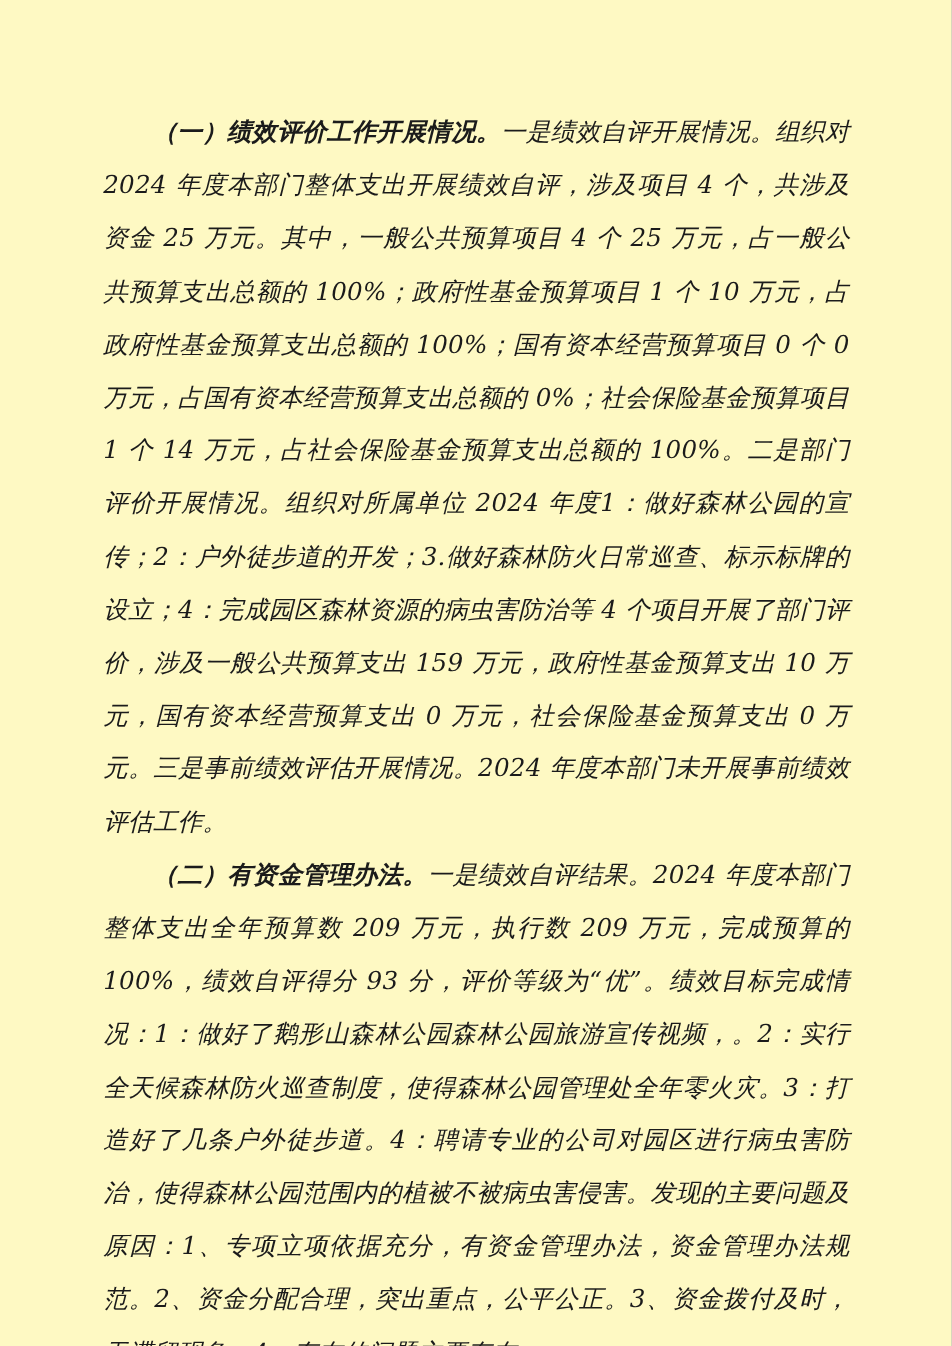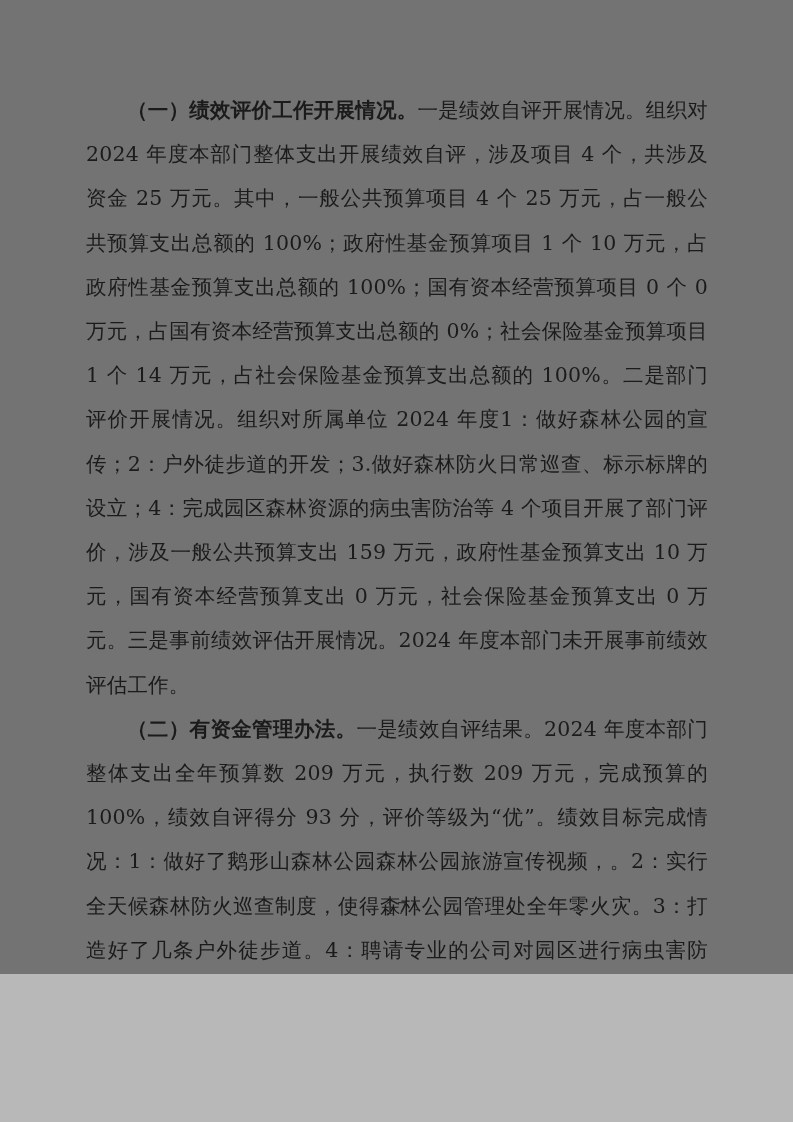--- a/index.html
+++ b/index.html
@@ -5,26 +5,27 @@
   html, body {
     margin: 0;
     padding: 0;
     background: #b8b8b8;
   }
   body {
     font-family: "DejaVu Serif", "Liberation Serif", serif;
   }
   .page {
     width: 793px;
-    height: 974px;
-    background: #737373;
+    height: 1122px;
+    background: #fef9c3;
     position: relative;
     box-sizing: border-box;
     overflow: hidden;
     margin: 0 auto;
+    font-style: italic;
   }
   .content {
     position: absolute;
     left: 86px;
     top: 88px;
     width: 622px;
   }
   .para {
     font-size: 20.5px;
     line-height: 44.2px;
@@ -61,15 +62,14 @@
 <div class="page">
 
   <div class="content">
 
     <p class="para indent"><span class="bold-head">（一）绩效评价工作开展情况。</span><span>一是绩效自评开展情况。组织对 2024 年度本部门整体支出开展绩效自评，涉及项目 4 个，共涉及资金 25 万元。其中，一般公共预算项目 4 个 25 万元，占一般公共预算支出总额的 100%；政府性基金预算项目 1 个 10 万元，占政府性基金预算支出总额的 100%；国有资本经营预算项目 0 个 0 万元，占国有资本经营预算支出总额的 0%；社会保险基金预算项目 1 个 14 万元，占社会保险基金预算支出总额的 100%。二是部门评价开展情况。组织对所属单位 2024 年度1：做好森林公园的宣传；2：户外徒步道的开发；3.做好森林防火日常巡查、标示标牌的设立；4：完成园区森林资源的病虫害防治等 4 个项目开展了部门评价，涉及一般公共预算支出 159 万元，政府性基金预算支出 10 万元，国有资本经营预算支出 0 万元，社会保险基金预算支出 0 万元。三是事前绩效评估开展情况。2024 年度本部门未开展事前绩效评估工作。</span></p>
 
     <p class="para indent"><span class="bold-head">（二）有资金管理办法。</span><span>一是绩效自评结果。2024 年度本部门整体支出全年预算数 209 万元，执行数 209 万元，完成预算的 100%，绩效自评得分 93 分，评价等级为“优”。绩效目标完成情况：1：做好了鹅形山森林公园森林公园旅游宣传视频，。2：实行全天候森林防火巡查制度，使得森林公园管理处全年零火灾。3：打造好了几条户外徒步道。4：聘请专业的公司对园区进行病虫害防治，使得森林公园范围内的植被不被病虫害侵害。发现的主要问题及原因：1、专项立项依据充分，有资金管理办法，资金管理办法规范。2、资金分配合理，突出重点，公平公正。3、资金拨付及时，无滞留现象。4、存在的问题主要存在</span></p>
 
   </div>
 
-  <div class="footer">- 17 -</div>
 
 </div>
 
 </body></html>

